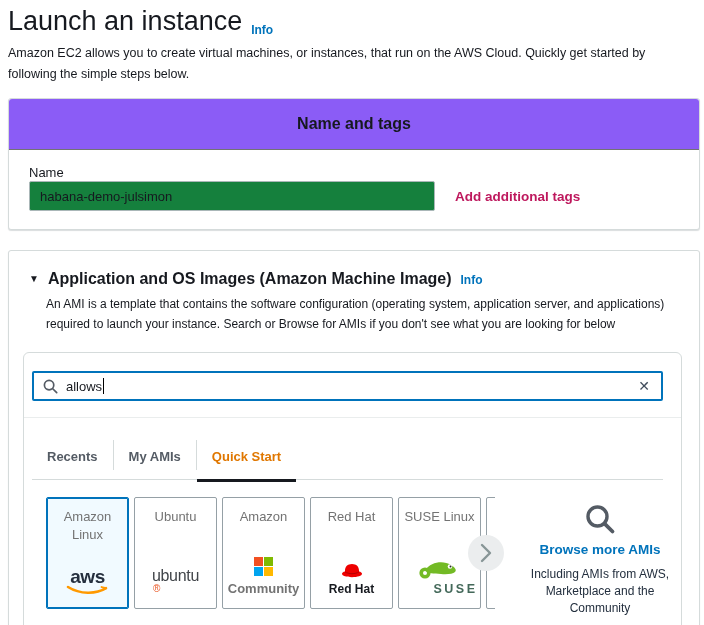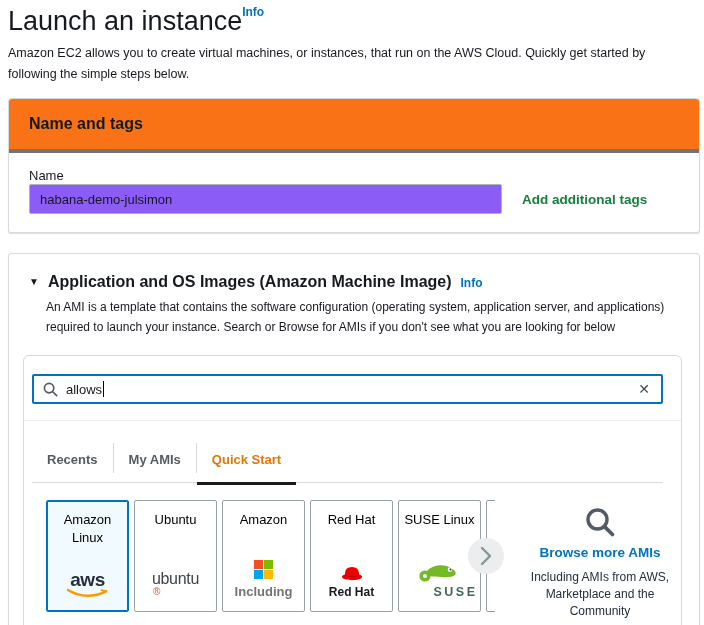--- a/index.html
+++ b/index.html
@@ -5,46 +5,46 @@
   * { box-sizing: border-box; }
   html,body { margin:0; padding:0; }
   body {
     width:704px; height:625px; overflow:hidden;
     background:#ffffff; color:#16191f;
     font-family:"Liberation Sans","DejaVu Sans",sans-serif;
   }
   .page { padding:5px 4px 0 8px; width:704px; }
 
   
-  .title-row { display:flex; align-items:flex-start; }
+  .title-row { display:flex; align-items:flex-end; gap:9px; }
   h1 { margin:0; font-size:27px; font-weight:400; line-height:32px; color:#16191f; }
   .info-link { color:#0073bb; font-size:12px; font-weight:700; text-decoration:none; cursor:pointer; }
   .page-desc { margin:6px 0 0; font-size:12.5px; line-height:21px; max-width:672px; color:#16191f; }
 
   
   .card {
     width:692px; background:#fff;
     border:1px solid #d5dbdb; border-radius:3px;
     box-shadow:0 1px 1px 0 rgba(0,28,36,.15);
   }
   .card-1 { margin-top:13px; }
   .card-1 .card-header {
-    background:#f97316; border-bottom:4px solid #737373;
-    padding:15px 20px; border-radius:3px 3px 0 0;
+    background:#8b5cf6; border-bottom:1px solid #737373;
+    padding:15px 20px; border-radius:3px 3px 0 0;text-align:center;
   }
   .card-header h2 { margin:0; font-size:16px; font-weight:700; line-height:20px; }
   .card-1 .card-body { padding:15px 20px 18px; }
   .field-label { font-size:13px; line-height:16px; display:block; margin-bottom:0; }
   .name-row { display:flex; align-items:center; gap:20px; }
   .text-input {
-    width:473px; height:30px; border:1px solid #aab7b8; border-radius:2px;
+    width:406px; height:30px; border:1px solid #aab7b8; border-radius:2px;
     padding:4px 10px; font-size:13px; color:#16191f;
-    font-family:"Liberation Sans","DejaVu Sans",sans-serif; background:#8b5cf6;
-  }
-  .action-link { color:#15803d; font-size:13.5px; font-weight:700; text-decoration:none; cursor:pointer; white-space:nowrap; }
+    font-family:"Liberation Sans","DejaVu Sans",sans-serif; background:#15803d;
+  }
+  .action-link { color:#be185d; font-size:13.5px; font-weight:700; text-decoration:none; cursor:pointer; white-space:nowrap; }
 
   
   .card-2 { margin-top:20px; padding-bottom:60px; }
   .ami-header { display:flex; align-items:baseline; gap:9px; padding:18px 20px 0 20px; }
   .caret { font-size:10px; color:#16191f; cursor:pointer; position:relative; top:-2px; }
   .ami-header h2 { margin:0; font-size:16px; font-weight:700; line-height:20px; }
   .ami-desc { margin:5px 20px 18px 37px; font-size:12px; line-height:20px; max-width:640px; }
 
   .ami-panel {
     margin:0 17px 0 14px; border:1px solid #d5dbdb; border-radius:6px;
@@ -81,21 +81,21 @@
   .cards-row { display:flex; align-items:stretch; margin-top:17px; position:relative; }
   .carousel {
     display:flex; gap:5px; width:449px; overflow:hidden; flex-shrink:0; margin-left:14px; position:relative;
   }
   .os-card {
     width:83px; height:112px; flex-shrink:0; background:#fff;
     border:1px solid #95a0a6; border-radius:2px; cursor:pointer;
     display:flex; flex-direction:column; align-items:center; padding:10px 3px 12px;
   }
   .os-card.selected { border:1px solid #0073bb; box-shadow:inset 0 0 0 1px #0073bb; background:#f1faff; }
-  .os-name { font-size:13px; line-height:18px; text-align:center; color:#000000; }
+  .os-name { font-size:13px; line-height:18px; text-align:center; color:#737373; }
   .os-logo { margin-top:auto; display:flex; flex-direction:column; align-items:center; }
 
   
   .aws-word { font-size:19px; font-weight:700; color:#252f3e; letter-spacing:-0.5px; line-height:16px;text-align:right; }
   .logo-ubuntu { display:flex; align-items:flex-start; }
   .ubuntu-word { font-size:16px; color:#41454a; letter-spacing:-0.3px; }
   .ubuntu-r { font-size:10px; color:#e95420; margin-left:1px; position:relative; top:-2px; }
   .logo-ms { display:flex; align-items:center; gap:5px; }
   .ms-squares { display:grid; grid-template-columns:9px 9px; grid-template-rows:9px 9px; gap:1.5px; }
   .ms-squares i { display:block; }
@@ -206,21 +206,21 @@
 
           <div class="os-card">
             <div class="os-name">Amazon</div>
             <div class="os-logo logo-ms">
               <span class="ms-squares">
                 <i class="ms-sq-1"></i>
                   <i class="ms-sq-2"></i>
                   <i class="ms-sq-3"></i>
                   <i class="ms-sq-4"></i>
               </span>
-              <span class="ms-text">Including</span>
+              <span class="ms-text">Community</span>
             </div>
           </div>
 
           <div class="os-card">
             <div class="os-name">Red Hat</div>
             <div class="os-logo logo-redhat">
               <svg width="24" height="17" viewBox="0 0 24 17">
                 <path d="M12 2 C7.5 2 5 4.8 5 8.6 L5 9.6 C3.2 10 2 10.8 2 11.8 C2 13.8 6.5 15.2 12 15.2 C17.5 15.2 22 13.8 22 11.8 C22 10.8 20.8 10 19 9.6 L19 8.6 C19 4.8 16.5 2 12 2 Z" fill="#ee0000"></path>
                 <path d="M5 9.8 C6.8 11 9.2 11.7 12 11.7 C14.8 11.7 17.2 11 19 9.8" stroke="#b30000" stroke-width="1" fill="none"></path>
               </svg>

